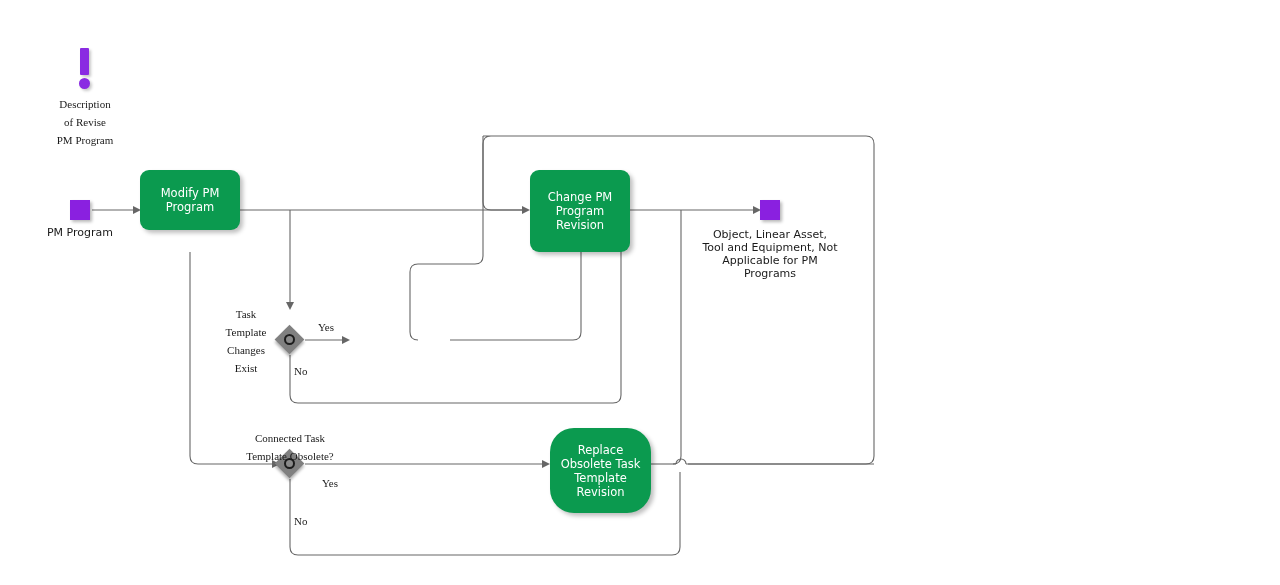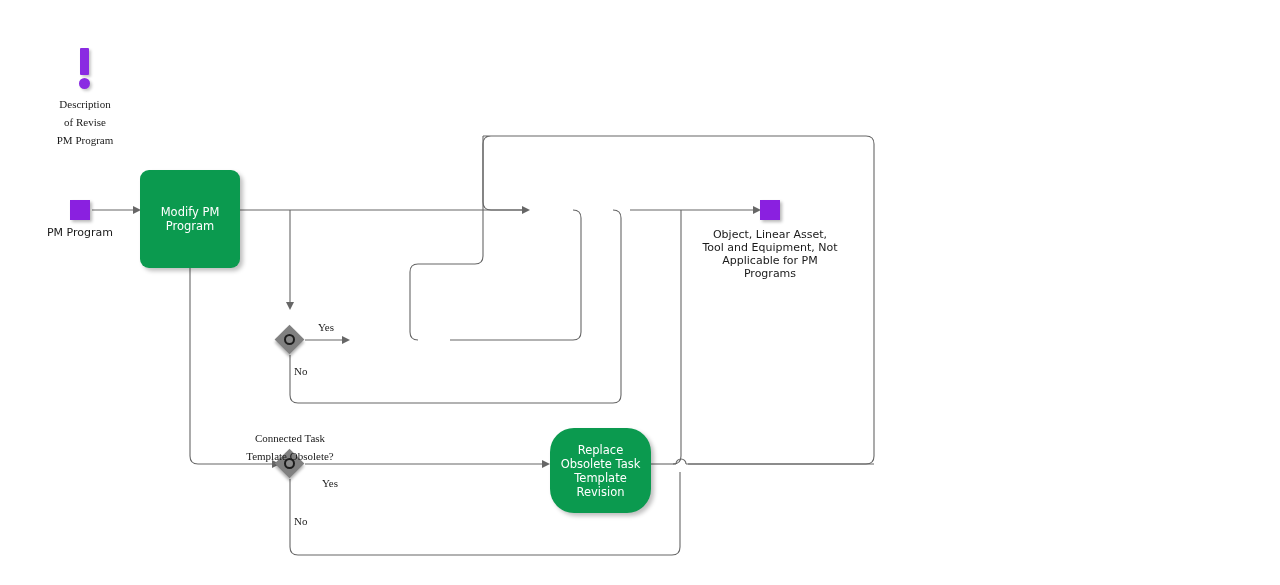--- a/index.html
+++ b/index.html
@@ -200,40 +200,47 @@
     <div class="bar"></div>
     <div class="dot"></div>
   </div>
   <div class="lbl center" style="left:22px; top:95px; width:126px;">Description
 of Revise
 PM Program</div>
 
   <div class="term-sq" style="left:70px; top:200px;"></div>
   <div class="term-label" style="left:22px; top:226px; width:116px;">PM Program</div>
 
-  <div class="act" style="left:140px; top:170px; width:100px; height:98px;">Modify PM
+  <div class="act" style="left:140px; top:170px; width:100px; height:60px;">Modify PM
 Program</div>
 
+  <div class="act" style="left:530px; top:170px; width:100px; height:82px;">Change PM
+Program
+Revision</div>
 
 
   <div class="act" style="left:550px; top:428px; width:101px; height:85px;border-radius:24px;">Replace
 Obsolete Task
 Template
 Revision</div>
 
   <div class="term-sq" style="left:760px; top:200px;"></div>
   <div class="term-label" style="left:682px; top:228px; width:176px;">Object, Linear Asset,
 Tool and Equipment, Not
 Applicable for PM
 Programs</div>
 
   <div class="diamond" style="left:275px; top:325px;">
     <div class="dshape"></div>
     <div class="dring"></div>
   </div>
+  <div class="lbl center" style="left:196px; top:305px; width:100px;">Task
+Template
+Changes
+Exist</div>
   <div class="lbl" style="left:318px; top:318px;">Yes</div>
   <div class="lbl" style="left:294px; top:362px;">No</div>
 
   <div class="diamond" style="left:275px; top:449px;">
     <div class="dshape"></div>
     <div class="dring"></div>
   </div>
   <div class="lbl center" style="left:212px; top:429px; width:156px;">Connected Task
 Template Obsolete?</div>
   <div class="lbl" style="left:322px; top:474px;">Yes</div>

